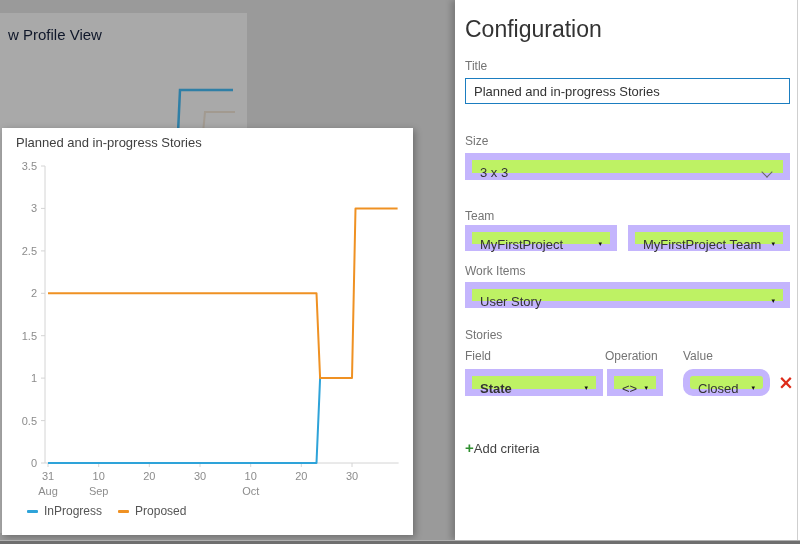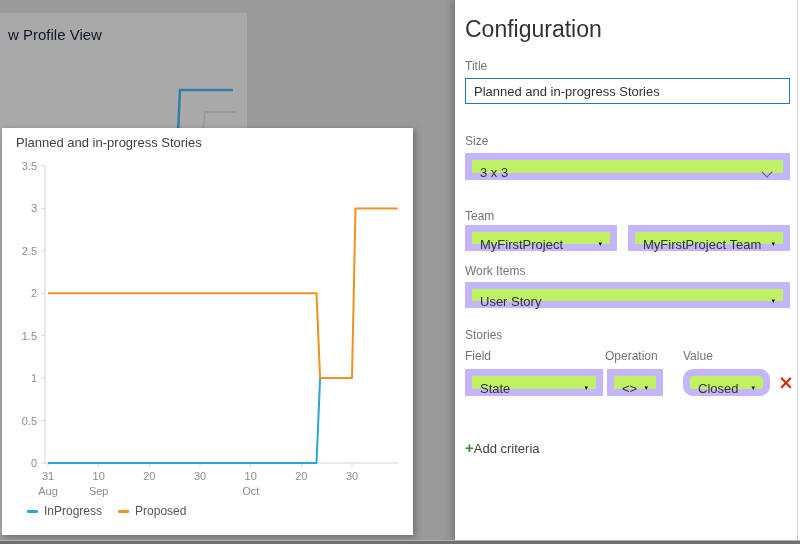--- a/index.html
+++ b/index.html
@@ -151,21 +151,21 @@
       <div class="sel" style="top:282px; left:0; width:325px; height:26px;">
         <span>User Story</span>
         <span class="dd-arrow">▾</span>
       </div>
 
       <div class="flabel" style="top:328px; left:0;">Stories</div>
       <div class="flabel" style="top:349px; left:0;">Field</div>
       <div class="flabel" style="top:349px; left:140px;text-align:right;">Operation</div>
       <div class="flabel" style="top:349px; left:218px;">Value</div>
 
-      <div class="sel" style="top:369px; left:0; width:138px;">
+      <div class="sel" style="top:369px; left:0; width:138px;font-weight:bold;">
         <span>State</span>
         <span class="dd-arrow">▾</span>
       </div>
       <div class="sel" style="top:369px; left:142px; width:56px;">
         <span>&lt;&gt;</span>
         <span class="dd-arrow">▾</span>
       </div>
       <div class="sel" style="top:369px; left:218px; width:87px;border-radius:10px;">
         <span>Closed</span>
         <span class="dd-arrow">▾</span>

